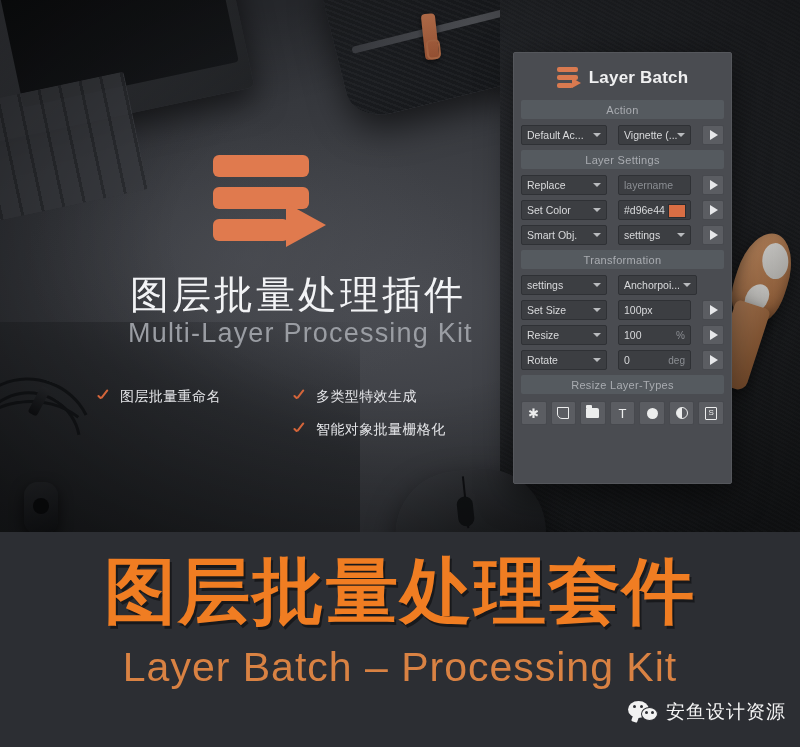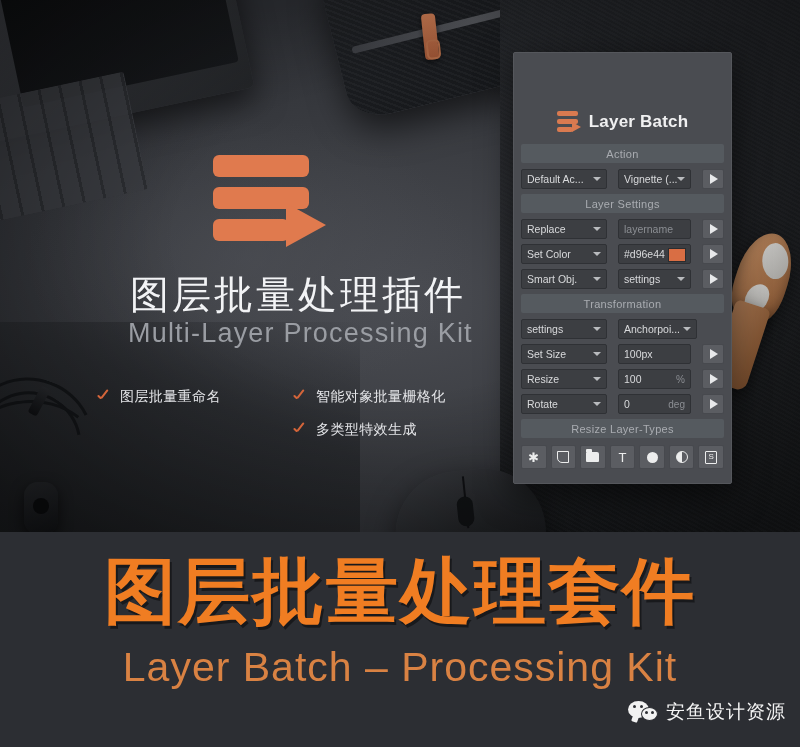--- a/index.html
+++ b/index.html
@@ -133,21 +133,21 @@
   .check:after { content:""; position:absolute; left:3px; top:3px; width:11px; height:2px;
     background:#d4653a; transform:rotate(-52deg); border-radius:1px; }
   .feat-text { color:#e4e5e8; font-size:14px; letter-spacing:.4px; white-space:nowrap;
     font-family:"DejaVu Sans","Liberation Sans",sans-serif; }
 
   
   .panel { position:absolute; left:513px; top:52px; width:219px; height:432px;
     background:#4a4c51; border:1px solid #55575c; border-radius:2px;
     box-shadow:0 10px 34px rgba(0,0,0,.55); padding:8px 7px; }
   .panel-head { display:flex; align-items:center; justify-content:center; gap:8px;
-    height:34px; margin-bottom:5px;margin-top:44px; }
+    height:34px; margin-bottom:5px; }
   .ph-mark { position:relative; width:24px; height:22px; flex:none; }
   .ph-bar { position:absolute; left:0; background:#d97a50; border-radius:2px; }
   .ph-bar.p1 { top:0; width:21px; height:5px; }
   .ph-bar.p2 { top:8px; width:21px; height:5px; }
   .ph-bar.p3 { top:16px; width:16px; height:5px; }
   .ph-play { position:absolute; left:15px; top:11px; width:0; height:0;
     border-top:5px solid transparent; border-bottom:5px solid transparent;
     border-left:9px solid #d97a50; }
   .panel-title { color:#f0f0f1; font-size:17px; font-weight:700; letter-spacing:.2px; }
 
@@ -266,25 +266,25 @@
     <div class="features">
       <div class="feat-col left">
         <div class="feat-item">
           <span class="check"></span>
           <span class="feat-text">图层批量重命名</span>
         </div>
       </div>
       <div class="feat-col right">
         <div class="feat-item">
           <span class="check"></span>
-          <span class="feat-text">智能对象批量栅格化</span>
+          <span class="feat-text">多类型特效生成</span>
         </div>
         <div class="feat-item">
           <span class="check"></span>
-          <span class="feat-text">多类型特效生成</span>
+          <span class="feat-text">智能对象批量栅格化</span>
         </div>
       </div>
     </div>
   </div>
 
   <div class="panel">
     <div class="panel-head">
       <div class="ph-mark">
         <div class="ph-bar p1"></div>
         <div class="ph-bar p2"></div>

